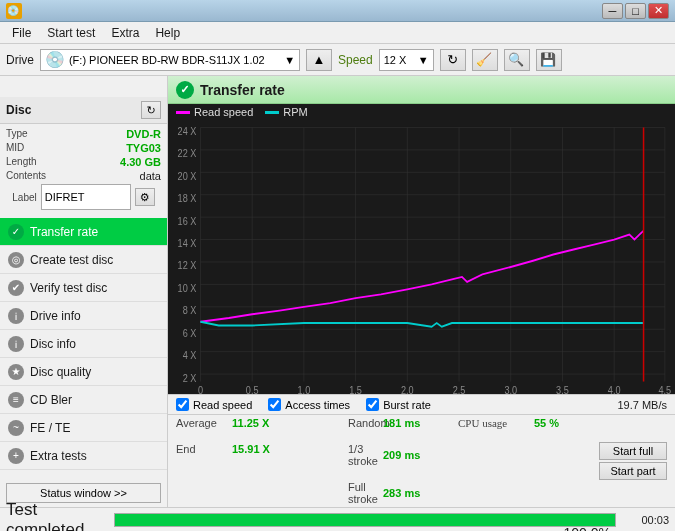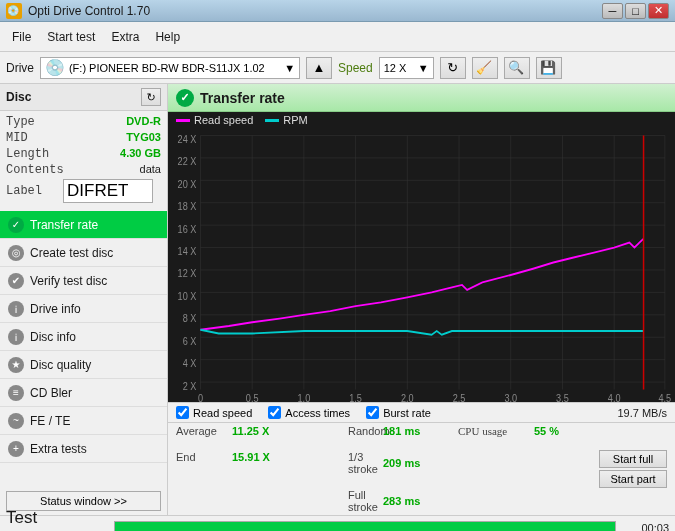--- a/index.html
+++ b/index.html
@@ -8,45 +8,45 @@
     
     .title-bar { background: linear-gradient(to bottom, #b8d4e8, #9ab8d0); height: 22px; display: flex; align-items: center; justify-content: space-between; padding: 0 6px; border-bottom: 1px solid #7a9ab0; }
     .title-bar-left { display: flex; align-items: center; gap: 6px; }
     .title-bar-icon { width: 16px; height: 16px; background: #e8a000; border-radius: 2px; display: flex; align-items: center; justify-content: center; font-size: 10px; color: white; }
     .title-bar-text { font-size: 12px; color: #1a1a1a; font-weight: normal; }
     .title-bar-controls { display: flex; gap: 2px; }
     .title-btn { width: 21px; height: 16px; display: flex; align-items: center; justify-content: center; font-size: 11px; cursor: pointer; border: 1px solid #888; background: linear-gradient(to bottom, #ddd, #bbb); border-radius: 2px; }
     .title-btn.close { background: linear-gradient(to bottom, #e05050, #c03030); color: white; }
 
     
-    .menu-bar { background: #f0f0f0; height: 30px; display: flex; align-items: center; padding: 0 4px; border-bottom: 1px solid #ccc; }
+    .menu-bar { background: #f0f0f0; height: 22px; display: flex; align-items: center; padding: 0 4px; border-bottom: 1px solid #ccc; }
     .menu-item { padding: 2px 8px; font-size: 12px; cursor: pointer; color: #1a1a1a; }
 
     
     .drive-bar { background: #f0f0f0; height: 32px; display: flex; align-items: center; padding: 2px 6px; gap: 6px; border-bottom: 1px solid #ccc; }
     .drive-label { font-size: 12px; color: #1a1a1a; }
     .drive-select { display: flex; align-items: center; background: white; border: 1px solid #aaa; height: 22px; padding: 0 4px; flex: 1; max-width: 260px; font-size: 11px; }
     .speed-label { font-size: 12px; color: #4d7c0f; }
     .speed-select { background: white; border: 1px solid #aaa; height: 22px; padding: 0 4px; width: 55px; font-size: 11px; display: flex; align-items: center; }
     .drive-btn { width: 26px; height: 22px; background: linear-gradient(to bottom, #eee, #ddd); border: 1px solid #aaa; display: flex; align-items: center; justify-content: center; cursor: pointer; font-size: 13px; }
 
     
     .main-layout { display: flex; height: calc(531px - 22px - 22px - 32px - 24px); }
 
     
     .sidebar { width: 168px; background: #f0f0f0; border-right: 1px solid #ccc; display: flex; flex-direction: column; }
-    .disc-header { background: #e8e8e8; border-bottom: 1px solid #ccc; padding: 4px 6px; display: flex; align-items: center; justify-content: space-between; }
+    .disc-header { background: #e8e8e8; border-bottom: 1px solid #ccc; padding: 4px 6px; display: flex; align-items: center; justify-content: space-between; margin-top: 21px; }
     .disc-title { font-size: 12px; font-weight: bold; color: #1a1a1a; }
     .disc-info { padding: 4px 6px; }
     .disc-row { display: flex; justify-content: space-between; margin-bottom: 2px; }
-    .disc-key { font-size: 12px; color: #444; font-family: Liberation Mono, monospace; }
+    .disc-key { font-size: 10px; color: #444; }
     .disc-val { font-size: 11px; color: #00aa00; font-weight: bold; }
     .disc-val-black { font-size: 11px; color: #1a1a1a; }
-    .label-row { display: flex; align-items: center; gap: 21px; margin-bottom: 4px; }
-    .label-input { border: 1px solid #aaa; height: 24px; width: 90px; font-size: 17px; padding: 4px 3px; }
+    .label-row { display: flex; align-items: center; gap: 4px; margin-bottom: 4px; justify-content: center; }
+    .label-input { border: 1px solid #aaa; height: 16px; width: 90px; font-size: 11px; padding: 12px 3px; }
 
     
     .nav-item { height: 28px; display: flex; align-items: center; padding: 0 8px; cursor: pointer; gap: 6px; border-bottom: 1px solid #ddd; font-size: 12px; color: #1a1a1a; }
     .nav-item.active { background: #00cc44; color: white; }
     .nav-icon { width: 16px; height: 16px; border-radius: 50%; display: flex; align-items: center; justify-content: center; font-size: 10px; flex-shrink: 0; }
     .nav-icon.green { background: #00aa44; color: white; }
     .nav-icon.gray { background: #888; color: white; }
     .status-btn { margin: 4px 6px; background: #f0f0f0; border: 1px solid #aaa; padding: 3px 8px; font-size: 11px; cursor: pointer; display: flex; align-items: center; justify-content: center; }
 
     
@@ -90,21 +90,20 @@
     .progress-bar { height: 100%; background: #00cc44; }
     .progress-text { position: absolute; right: 4px; top: 12px; font-size: 14px; color: #1a1a1a; line-height: 14px; }
     .timer { font-size: 11px; color: #1a1a1a; width: 45px; text-align: right; }
   </style>
 </head>
 <body>
 
 <div class="title-bar">
   <div class="title-bar-left">
     <div class="title-bar-icon">💿</div>
-    <span class="title-bar-text">Opti Drive Control 1.70</span>
   </div>
   <div class="title-bar-controls">
     <div class="title-btn">─</div>
     <div class="title-btn">□</div>
     <div class="title-btn close">✕</div>
   </div>
 </div>
 
 <div class="menu-bar">
   <span class="menu-item">File</span>

